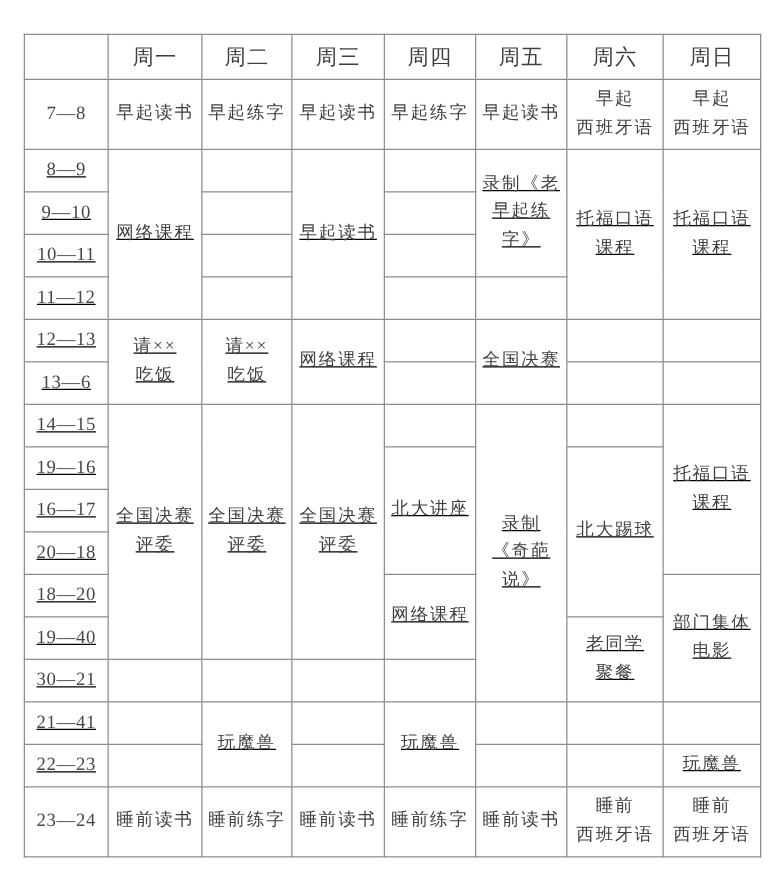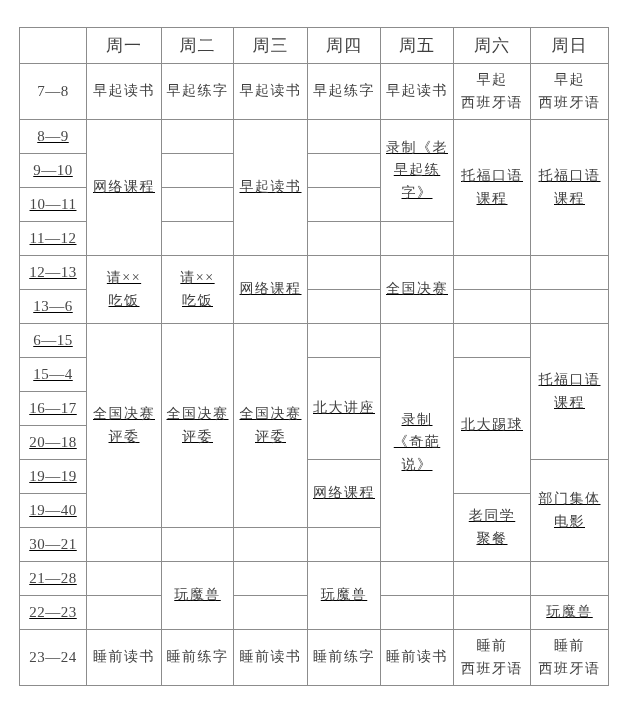--- a/index.html
+++ b/index.html
@@ -132,65 +132,65 @@
           <td class="cell"></td>
           <td class="cell"></td>
         </tr>
         <tr class="small">
           <td class="time">13—6</td>
           <td class="cell"></td>
           <td class="cell"></td>
           <td class="cell"></td>
         </tr>
         <tr class="small">
-          <td class="time">6—15</td>
+          <td class="time">14—15</td>
           <td class="cell" rowspan="6">全国决赛
 评委</td>
           <td class="cell" rowspan="6">全国决赛
 评委</td>
           <td class="cell" rowspan="6">全国决赛
 评委</td>
           <td class="cell"></td>
           <td class="cell" rowspan="7">录制
 《奇葩说》</td>
           <td class="cell"></td>
           <td class="cell" rowspan="4">托福口语
 课程</td>
         </tr>
         <tr class="small">
-          <td class="time">15—4</td>
+          <td class="time">19—16</td>
           <td class="cell" rowspan="3">北大讲座</td>
           <td class="cell" rowspan="4">北大踢球</td>
         </tr>
         <tr class="small">
           <td class="time">16—17</td>
         </tr>
         <tr class="small">
           <td class="time">20—18</td>
         </tr>
         <tr class="small">
-          <td class="time">19—19</td>
+          <td class="time">18—20</td>
           <td class="cell" rowspan="2">网络课程</td>
           <td class="cell" rowspan="3">部门集体
 电影</td>
         </tr>
         <tr class="small">
           <td class="time">19—40</td>
           <td class="cell" rowspan="2">老同学
 聚餐</td>
         </tr>
         <tr class="small">
           <td class="time">30—21</td>
           <td class="cell"></td>
           <td class="cell"></td>
           <td class="cell"></td>
           <td class="cell"></td>
         </tr>
         <tr class="small">
-          <td class="time">21—28</td>
+          <td class="time">21—41</td>
           <td class="cell"></td>
           <td class="cell" rowspan="2">玩魔兽</td>
           <td class="cell"></td>
           <td class="cell" rowspan="2">玩魔兽</td>
           <td class="cell"></td>
           <td class="cell"></td>
           <td class="cell"></td>
         </tr>
         <tr class="small">
           <td class="time">22—23</td>

